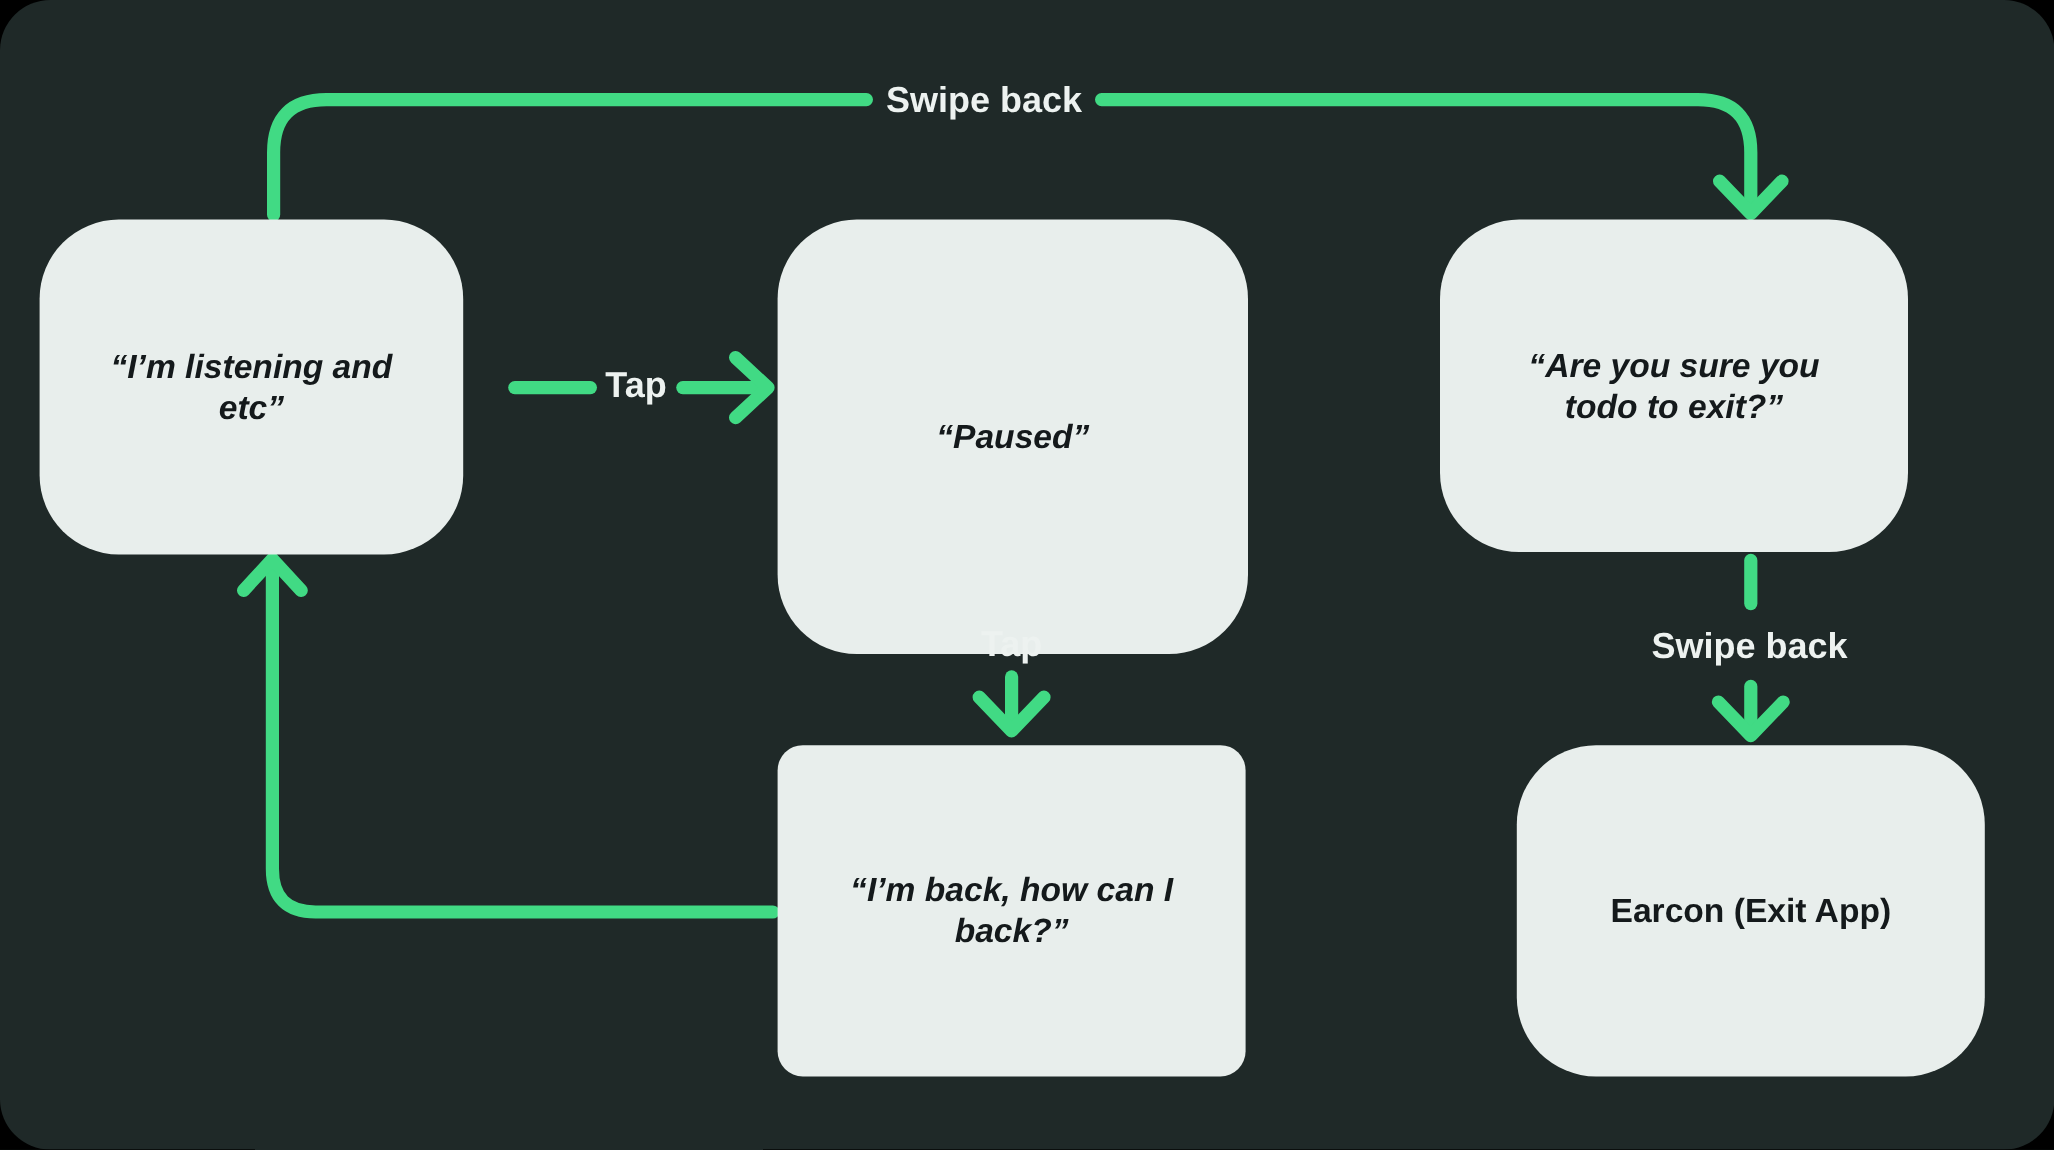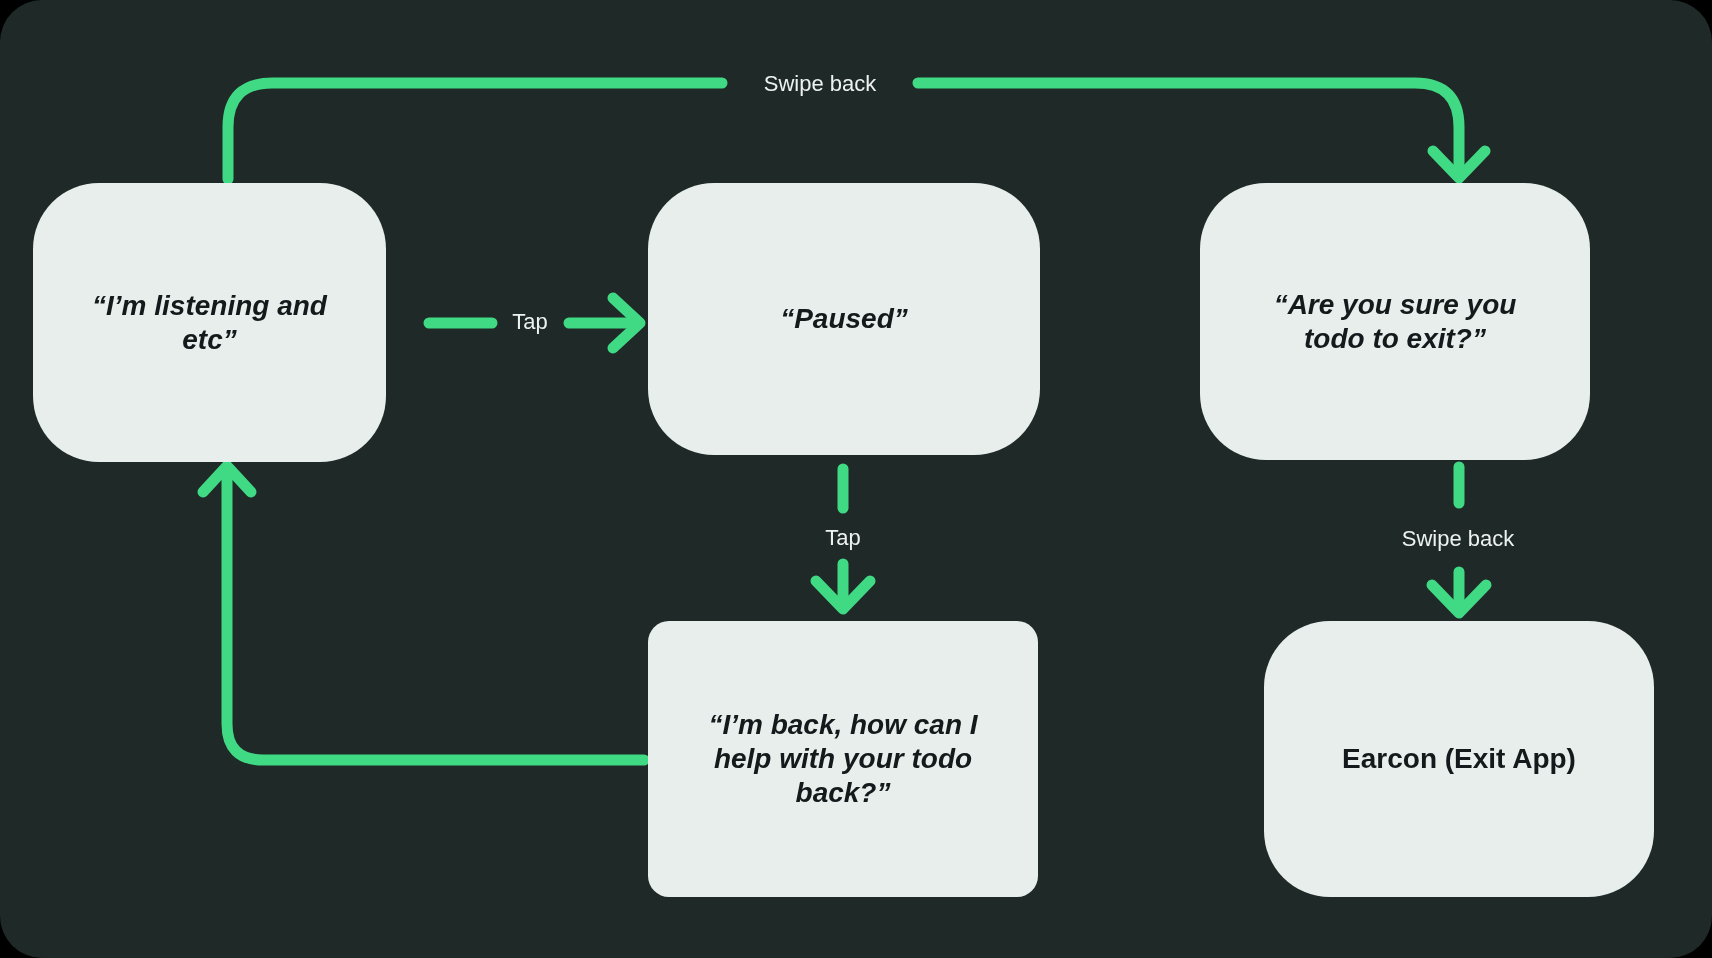--- a/index.html
+++ b/index.html
@@ -25,28 +25,28 @@
     background:var(--node_fill,#e8eeec);
     border-radius:66px;
     display:flex;flex-direction:column;align-items:center;justify-content:center;
     text-align:center;
     color:var(--node_text,#14191b);
     font-weight:bold;font-size:28px;line-height:34px;
   }
   .node.quote{font-style:italic;}
   .node .node-line{white-space:nowrap;}
   .n-listening{left:33px;top:183px;width:353px;height:279px;}
-  .n-paused{left:648px;top:183px;width:392px;height:272px;justify-content:center;}
+  .n-paused{left:648px;top:183px;width:392px;height:362px;justify-content:center;}
   .n-exit{left:1200px;top:183px;width:390px;height:277px;}
   .n-back{left:648px;top:621px;width:390px;height:276px;border-radius:21px;}
   .n-earcon{left:1264px;top:621px;width:390px;height:276px;}
   .edge-label{
     position:absolute;transform:translate(-50%,-50%);
     color:var(--label_text,#edf2f0);
-    font-weight:normal;font-size:22px;white-space:nowrap;
+    font-weight:bold;font-size:30px;white-space:nowrap;
   }
   .l-swipe-top{left:820px;top:84px;}
   .l-tap-right{left:530px;top:322px;}
   .l-tap-down{left:843px;top:538px;}
   .l-swipe-down{left:1458px;top:539px;}
 </style>
 </head>
 <body>
 
 <div class="stage">
@@ -83,21 +83,20 @@
     <div class="node-line">“Paused”</div>
   </div>
 
   <div class="node quote n-exit">
     <div class="node-line">“Are you sure you</div>
     <div class="node-line">todo to exit?”</div>
   </div>
 
   <div class="node quote n-back">
     <div class="node-line">“I’m back, how can I</div>
-    <div class="node-line">help with your todo</div>
     <div class="node-line">back?”</div>
   </div>
 
   <div class="node n-earcon">
     <div class="node-line">Earcon (Exit App)</div>
   </div>
 
   <div class="edge-label l-swipe-top">Swipe back</div>
   <div class="edge-label l-tap-right">Tap</div>
   <div class="edge-label l-tap-down">Tap</div>

